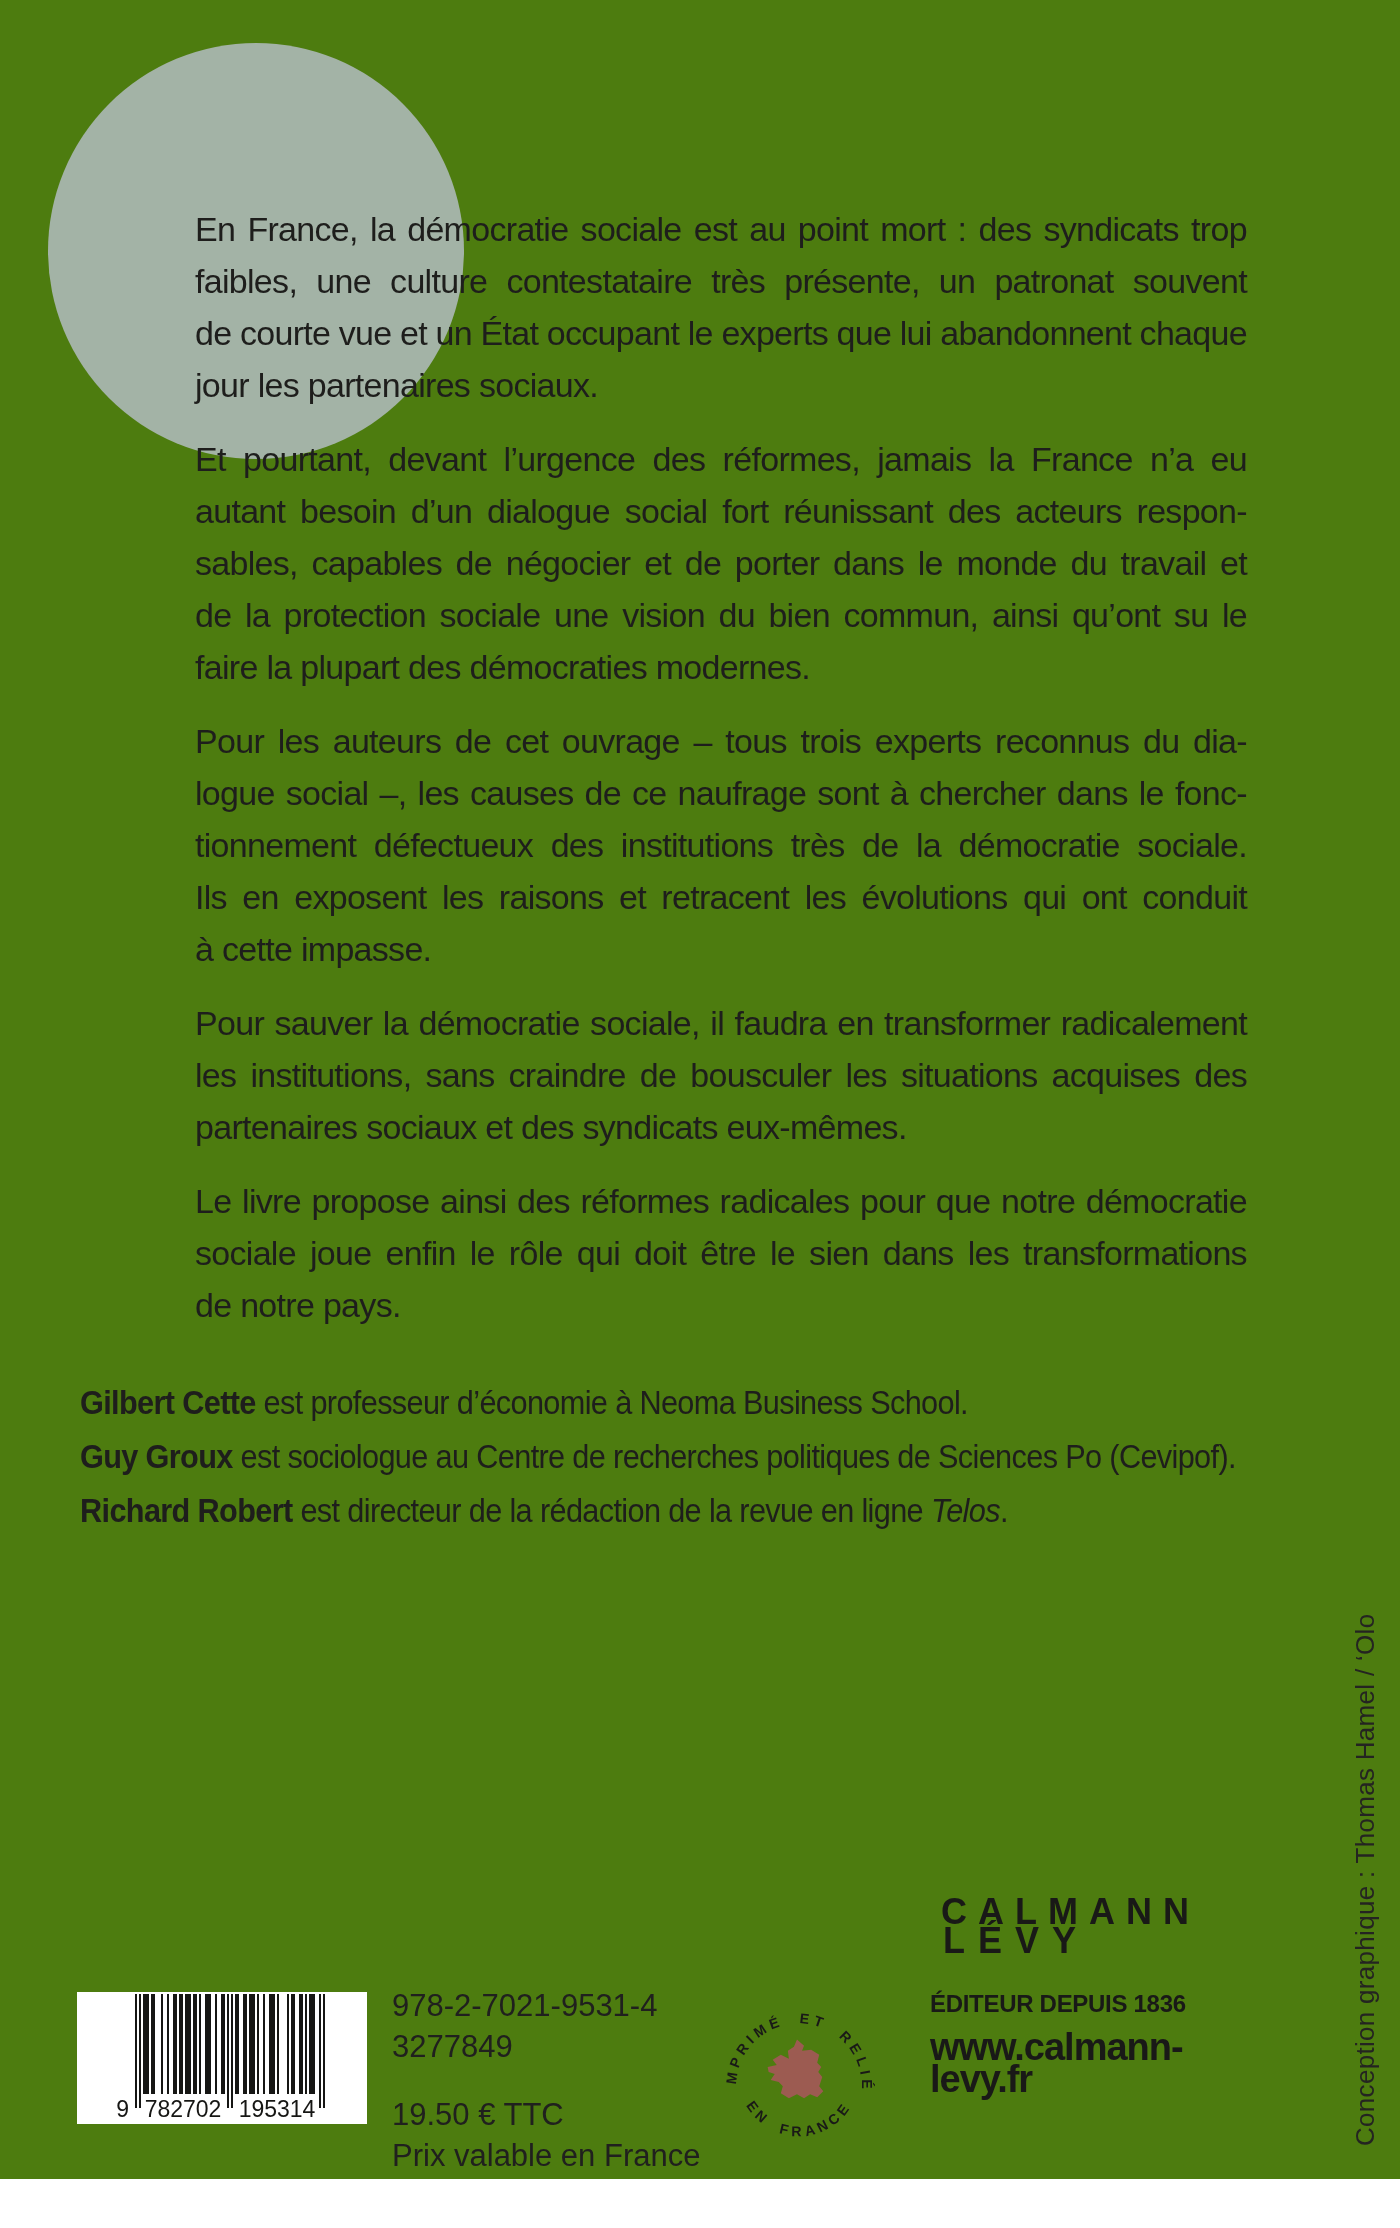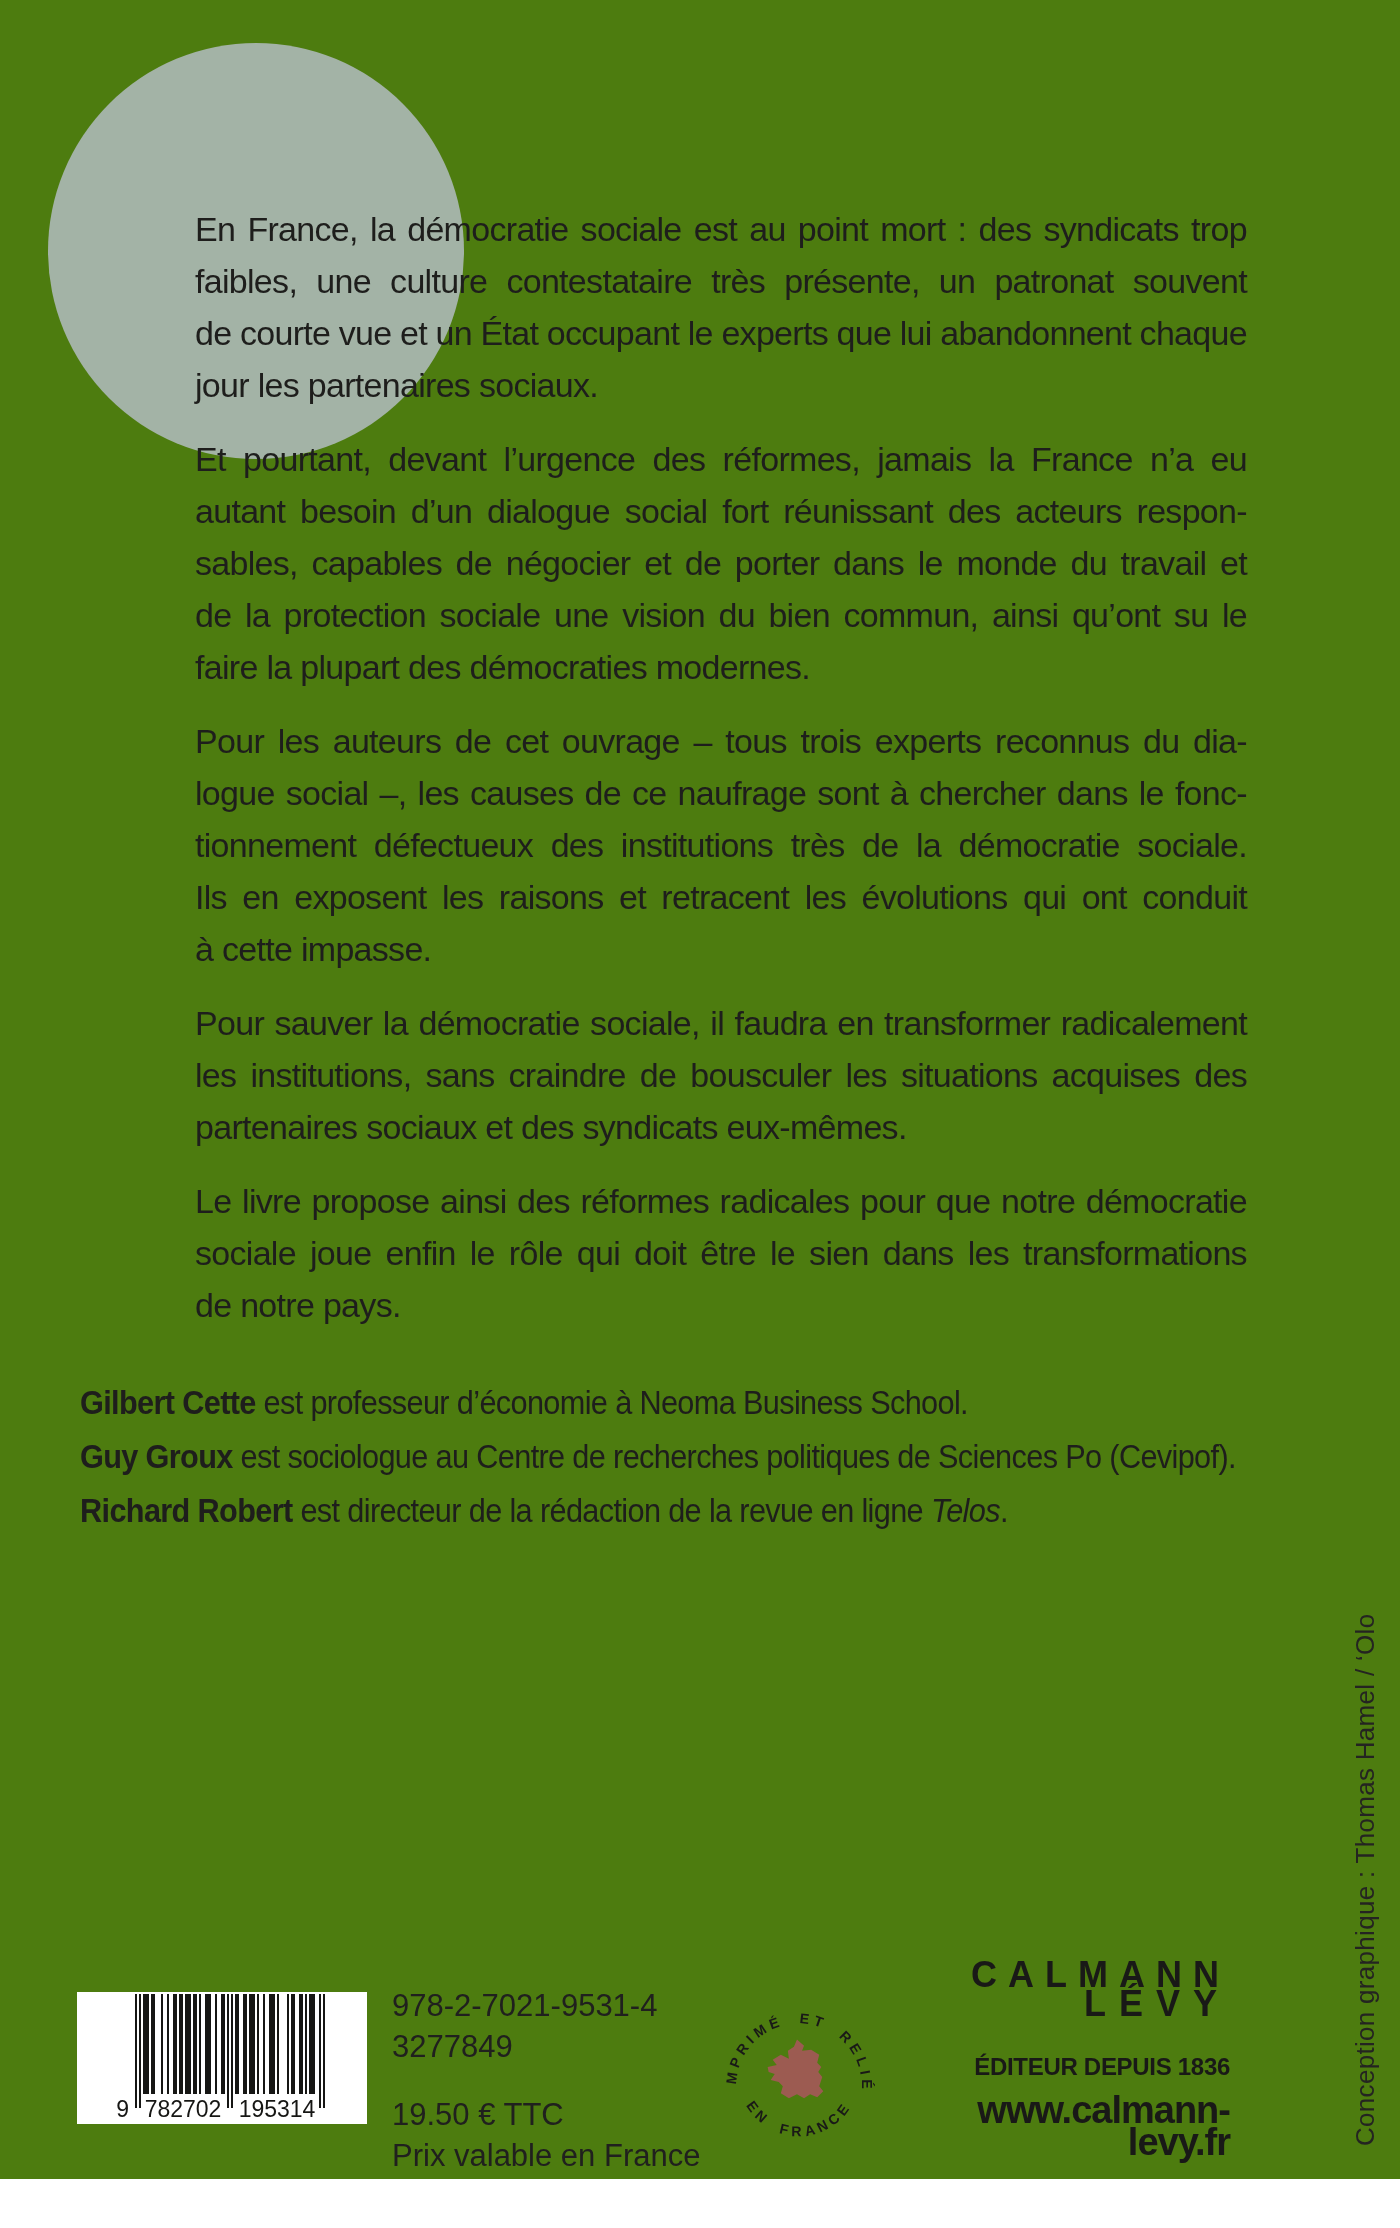--- a/index.html
+++ b/index.html
@@ -50,21 +50,21 @@
   .isbn-block .gap{height:27px;}
   
   .stamp{position:absolute; left:713px; top:1988px; width:172px; height:172px;}
   .stamp text{
     font-family:"Liberation Sans", sans-serif; font-weight:bold;
     font-size:14px; letter-spacing:4.2px; word-spacing:7px; fill:#191917;
   }
   .stamp .france{fill:#9c5b51;}
   
   .publisher{
-    position:absolute; left:930px; top:1954px; width:300px; text-align:right;
+    position:absolute; left:930px; top:1891px; width:300px; text-align:left;
     color:#191917;
   }
   .pub-name1{
     font-size:36px; font-weight:bold; letter-spacing:11px; padding-left:11px;
     line-height:37px; transform:scaleY(1.05); transform-origin:center top;
   }
   .pub-name2{
     font-size:36px; font-weight:bold; letter-spacing:13px; padding-left:13px;
     line-height:27px; margin-top:-2px; transform:scaleY(1.05); transform-origin:center top;
   }

